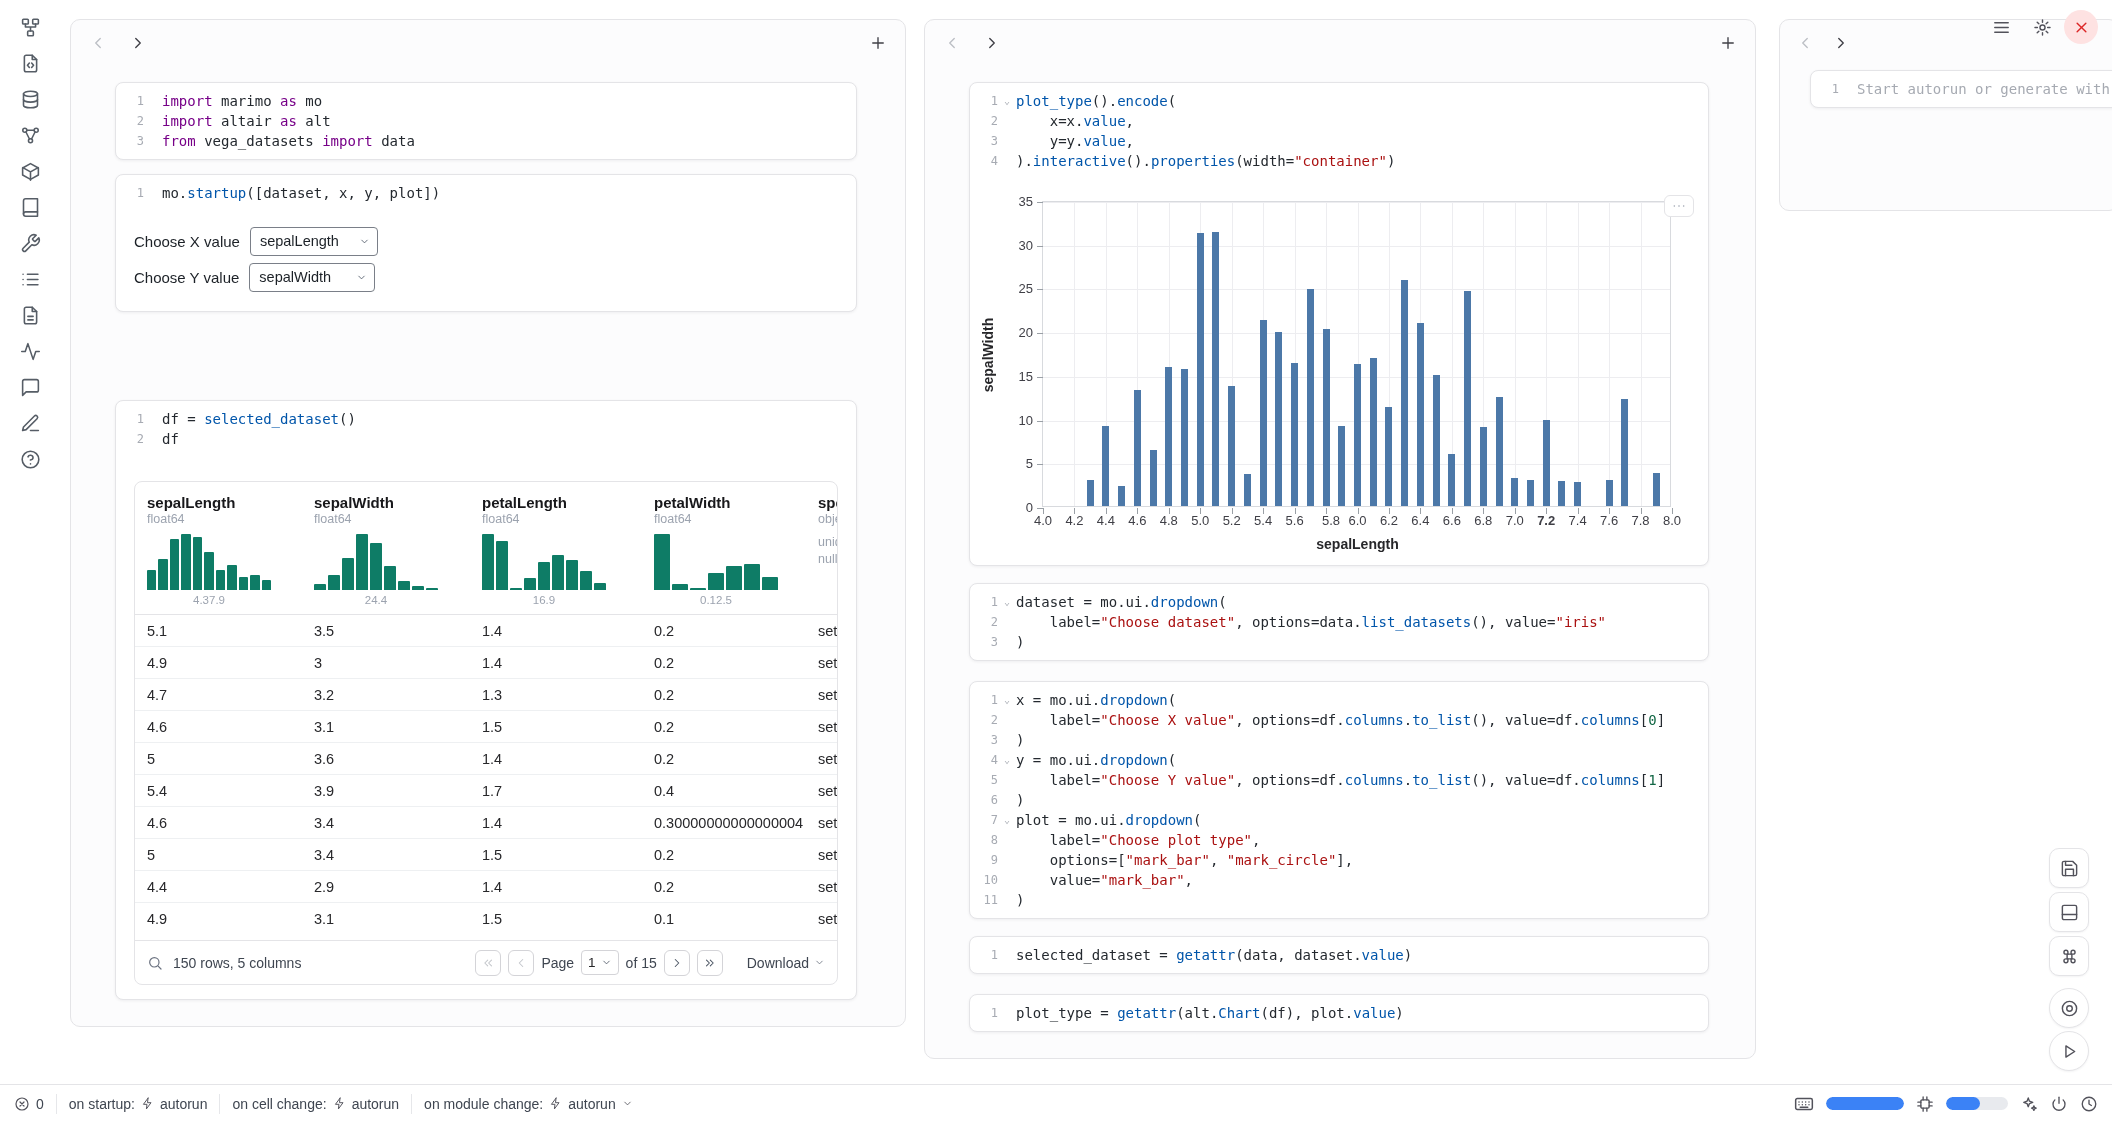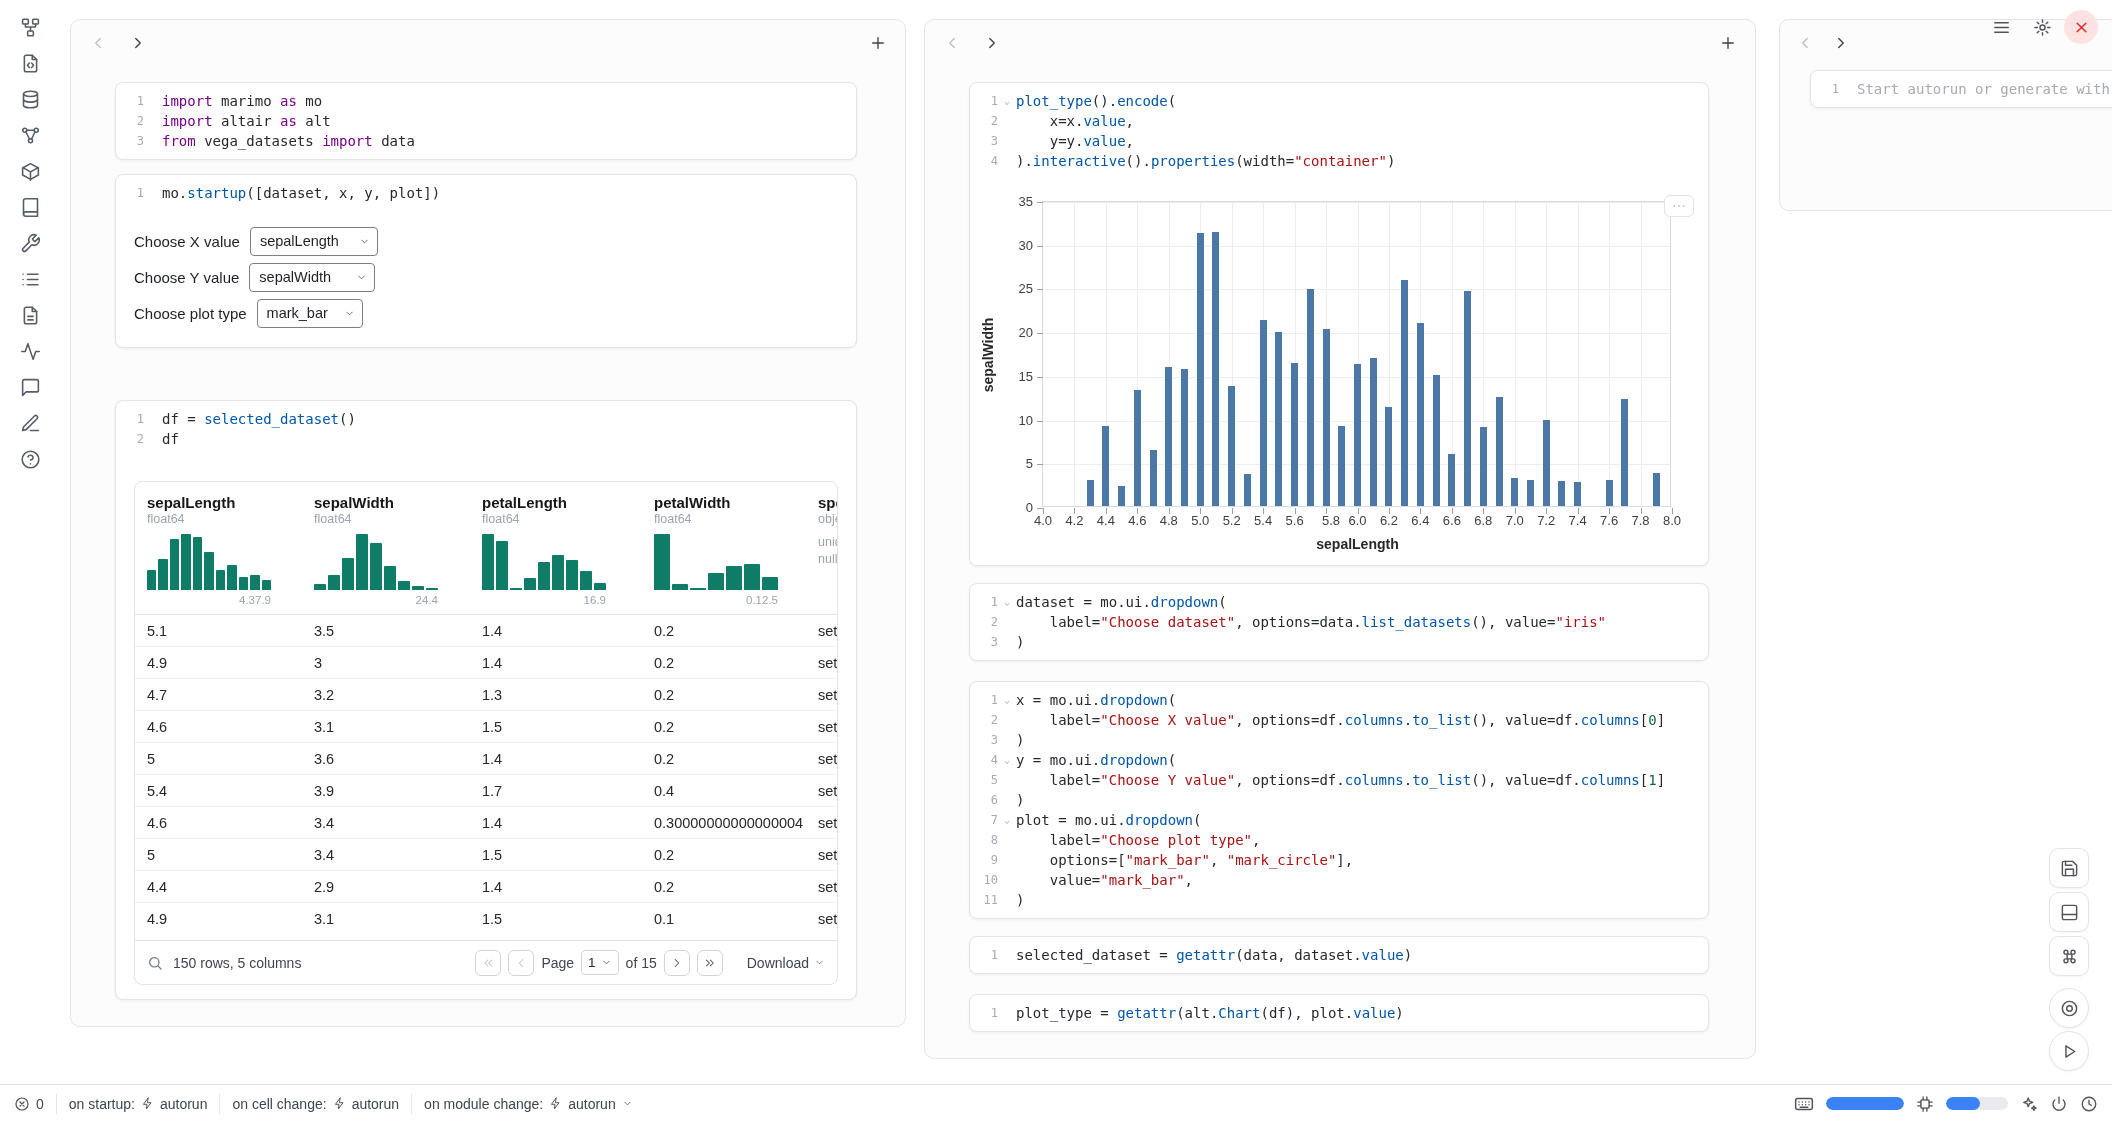--- a/index.html
+++ b/index.html
@@ -33,21 +33,21 @@
 .select{display:inline-flex;align-items:center;justify-content:space-between;height:29px;border:1px solid #7a7f88;border-radius:4px;background:#fff;padding:0 7px 0 9px;font-size:14.5px;color:#1c2127}
 .select .icon{color:#4b5563}
 
 .dtable{position:absolute;left:18px;right:18px;top:80px;bottom:14px;border:1px solid #e4e4e7;border-radius:8px;background:#fff;overflow:hidden;display:flex;flex-direction:column}
 .thead{display:flex;flex:none;border-bottom:1px solid #e4e4e7;padding-top:8px}
 .th{flex:none;padding:4px 8px 8px 12px;overflow:hidden;white-space:nowrap}
 .th-name{font-size:15px;font-weight:600;color:#18181b}
 .th-dtype{font-size:12.5px;color:#9ca3af;margin-top:1px}
 .hist{display:flex;align-items:flex-end;gap:2px;height:58px;width:124px;margin-top:6px}
 .hbar{flex:1;background:#0e7c66;border-radius:1px 1px 0 0}
-.minmax{display:flex;justify-content:flex-end;width:124px;font-size:11.5px;color:#9ca3af;margin-top:4px}
+.minmax{display:flex;justify-content:center;width:124px;font-size:11.5px;color:#9ca3af;margin-top:4px}
 .th-meta{margin-top:8px;font-size:12.5px;color:#9ca3af;line-height:17px}
 .trow{display:flex;height:32px;align-items:center;border-bottom:1px solid #eef0f2;font-size:14.5px;color:#27272a}
 .trow:last-child{border-bottom:0}
 .td{flex:none;padding-left:12px;overflow:hidden;white-space:nowrap}
 .tfoot{margin-top:auto;border-top:1px solid #e4e4e7;height:44px;display:flex;align-items:center;padding:0 12px;gap:10px;flex:none}
 .tfoot .icon{color:#6b7280}
 .tsummary{font-size:14px;color:#3f4651}
 .pager{margin-left:auto;display:flex;align-items:center;gap:7px}
 .pgbtn{width:26px;height:26px;border:1px solid #d4d4d8;border-radius:6px;display:flex;align-items:center;justify-content:center;color:#4b5563;background:#fff}
 .pgbtn svg{width:14px;height:14px}
@@ -261,31 +261,20 @@
                 <svg viewBox="0 0 24 24">
                   <path d="M6 9l6 6 6-6"></path>
                 </svg>
               </span>
             </div>
           </div>
           <div class="ctl-row">
             <span class="ctl-label">Choose Y value</span>
             <div class="select" style="width: 126px;">
               <span>sepalWidth</span>
-              <span class="icon s11">
-                <svg viewBox="0 0 24 24">
-                  <path d="M6 9l6 6 6-6"></path>
-                </svg>
-              </span>
-            </div>
-          </div>
-          <div class="ctl-row">
-            <span class="ctl-label">Choose plot type</span>
-            <div class="select" style="width: 106px;">
-              <span>mark_bar</span>
               <span class="icon s11">
                 <svg viewBox="0 0 24 24">
                   <path d="M6 9l6 6 6-6"></path>
                 </svg>
               </span>
             </div>
           </div>
         </div>
     </div>
 
@@ -624,21 +613,21 @@
           <div class="xtick" style="left: 408.85px;"></div>
           <span class="xlab" style="left: 393.85px;">6.6</span>
           <div class="gridv" style="left: 440.3px;"></div>
           <div class="xtick" style="left: 440.3px;"></div>
           <span class="xlab" style="left: 425.3px;">6.8</span>
           <div class="gridv" style="left: 471.75px;"></div>
           <div class="xtick" style="left: 471.75px;"></div>
           <span class="xlab" style="left: 456.75px;">7.0</span>
           <div class="gridv" style="left: 503.2px;"></div>
           <div class="xtick" style="left: 503.2px;"></div>
-          <span class="xlab" style="left: 488.2px;">7.2</span>
+          <span class="xlab" style="left: 488.2px; font-weight: bold;">7.2</span>
           <div class="gridv" style="left: 534.65px;"></div>
           <div class="xtick" style="left: 534.65px;"></div>
           <span class="xlab" style="left: 519.65px;">7.4</span>
           <div class="gridv" style="left: 566.1px;"></div>
           <div class="xtick" style="left: 566.1px;"></div>
           <span class="xlab" style="left: 551.1px;">7.6</span>
           <div class="gridv" style="left: 597.55px;"></div>
           <div class="xtick" style="left: 597.55px;"></div>
           <span class="xlab" style="left: 582.55px;">7.8</span>
           <div class="xtick" style="left: 629px;"></div>

